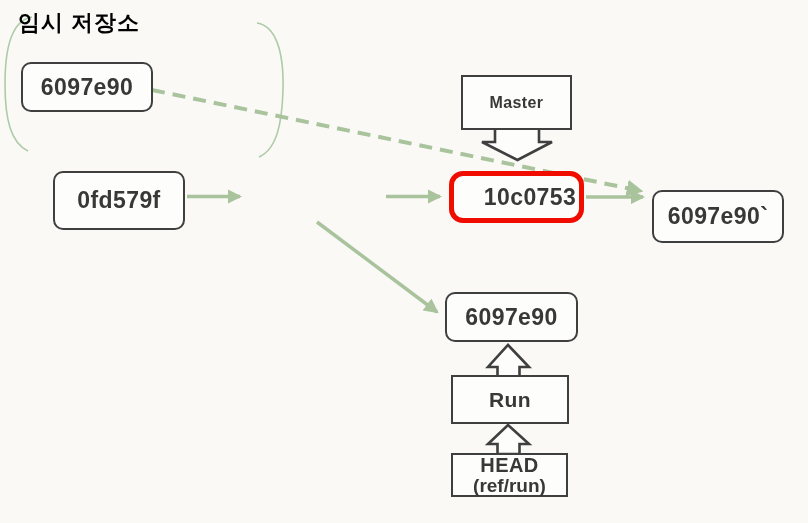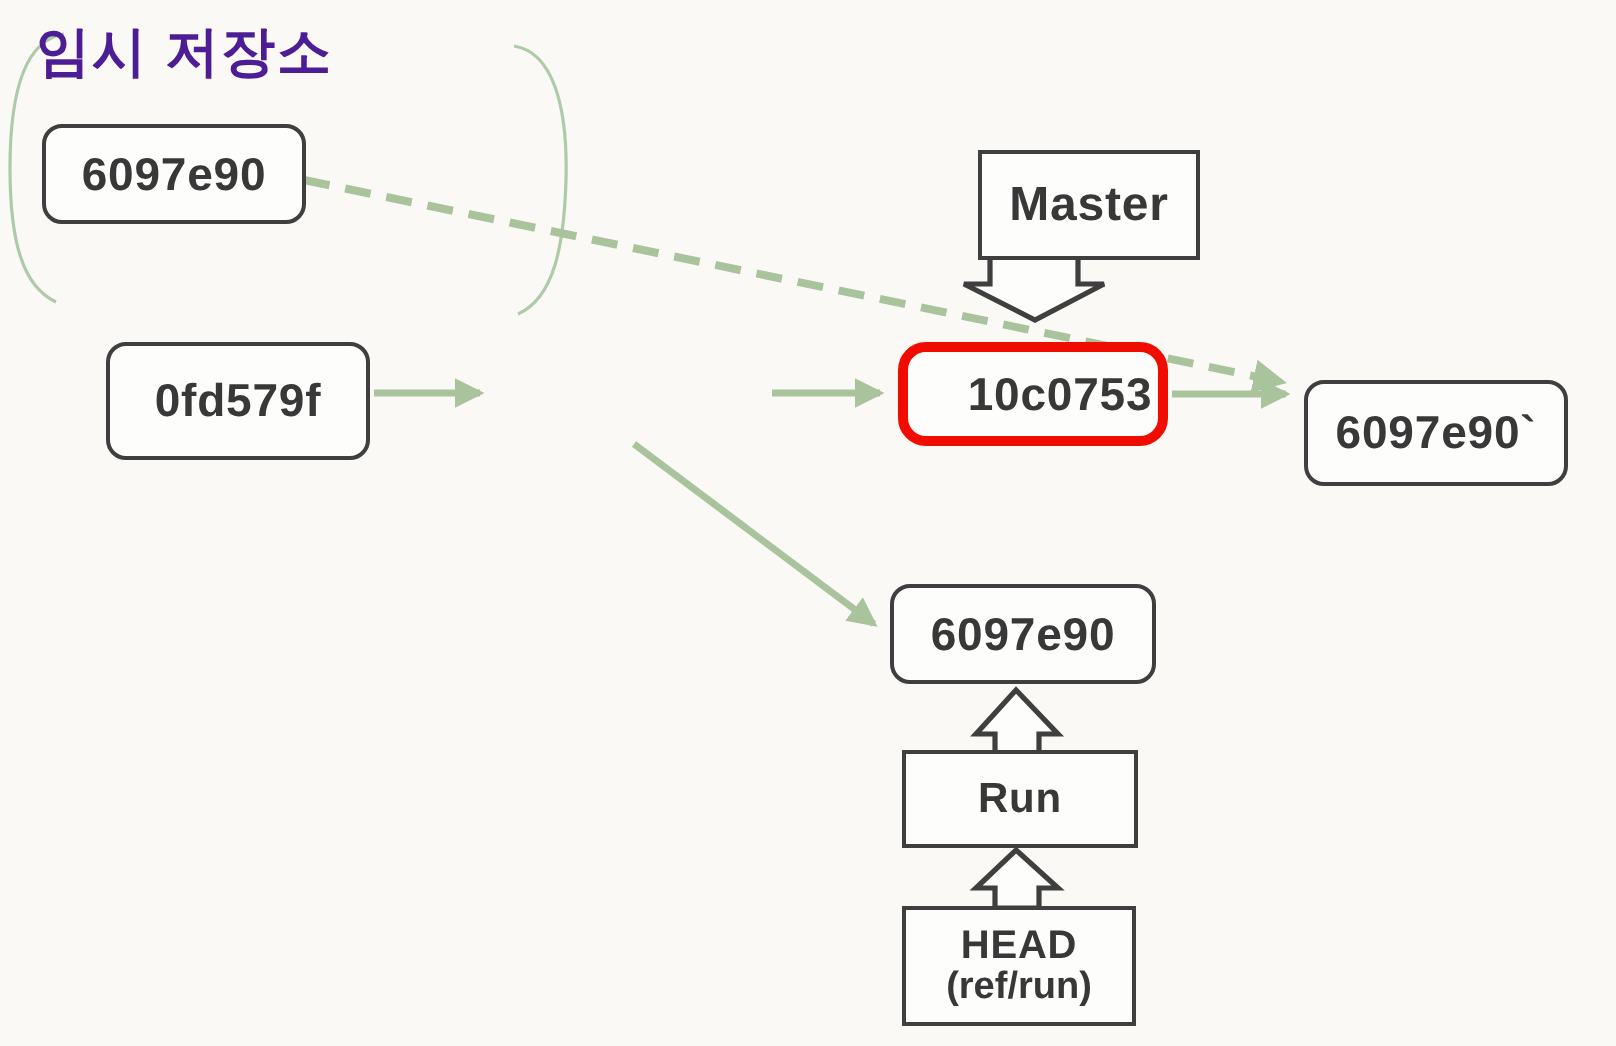--- a/index.html
+++ b/index.html
@@ -22,23 +22,23 @@
     border-radius:10px;
     display:flex;align-items:center;justify-content:center;
     font-weight:bold;font-size:23px;color:#383838;letter-spacing:0.4px;
   }
   .node.square{border-radius:0;}
   .node.highlight{border:5.5px solid var(--highlight-red,#F10C00);border-radius:14px;}
   .node.stacked{flex-direction:column;line-height:1.05;}
   .node .sub{font-size:19px;font-weight:bold;letter-spacing:0;}
   #title{
     position:absolute;left:18px;top:8px;z-index:2;
-    font-size:27px;font-weight:bold;color:#4c1d95;letter-spacing:1px;
+    font-size:22px;font-weight:bold;color:#000000;letter-spacing:1px;
   }
-  .master-label{font-size:24px;margin-left:28px;}
+  .master-label{font-size:16px;}
   .head-label{font-size:20px;}
 </style>
 </head>
 <body>
 
 <div id="stage">
 
   <svg id="wires" width="808" height="523" viewBox="0 0 808 523">
     <defs>
       <marker id="ah" viewBox="0 0 10 10" refX="8.5" refY="5" markerWidth="4.2" markerHeight="4.2" orient="auto-start-reverse">
@@ -67,18 +67,18 @@
   <div class="node" style="left:21px;top:62px;width:132px;height:50px;">6097e90</div>
 
   <div class="node" style="left:53px;top:171px;width:132px;height:59px;">0fd579f</div>
   <div class="node highlight" style="left:449px;top:171px;width:135px;height:52px;padding-left:27px;">10c0753</div>
   <div class="node" style="left:652px;top:169px;width:132px;height:53px;margin-top:21px;">6097e90`</div>
 
   <div class="node" style="left:445px;top:292px;width:133px;height:50px;">6097e90</div>
 
   <div class="node square master-label" style="left:461px;top:75px;width:111px;height:55px;">Master</div>
   <div class="node square" style="left:451px;top:375px;width:118px;height:49px;font-size:21px;">Run</div>
-  <div class="node square stacked" style="left:451px;top:453px;width:117px;height:60px;">
+  <div class="node square stacked" style="left:451px;top:453px;width:117px;height:44px;">
     <span class="head-label">HEAD</span>
     <span class="sub">(ref/run)</span>
   </div>
 
 </div>
 
 </body></html>

